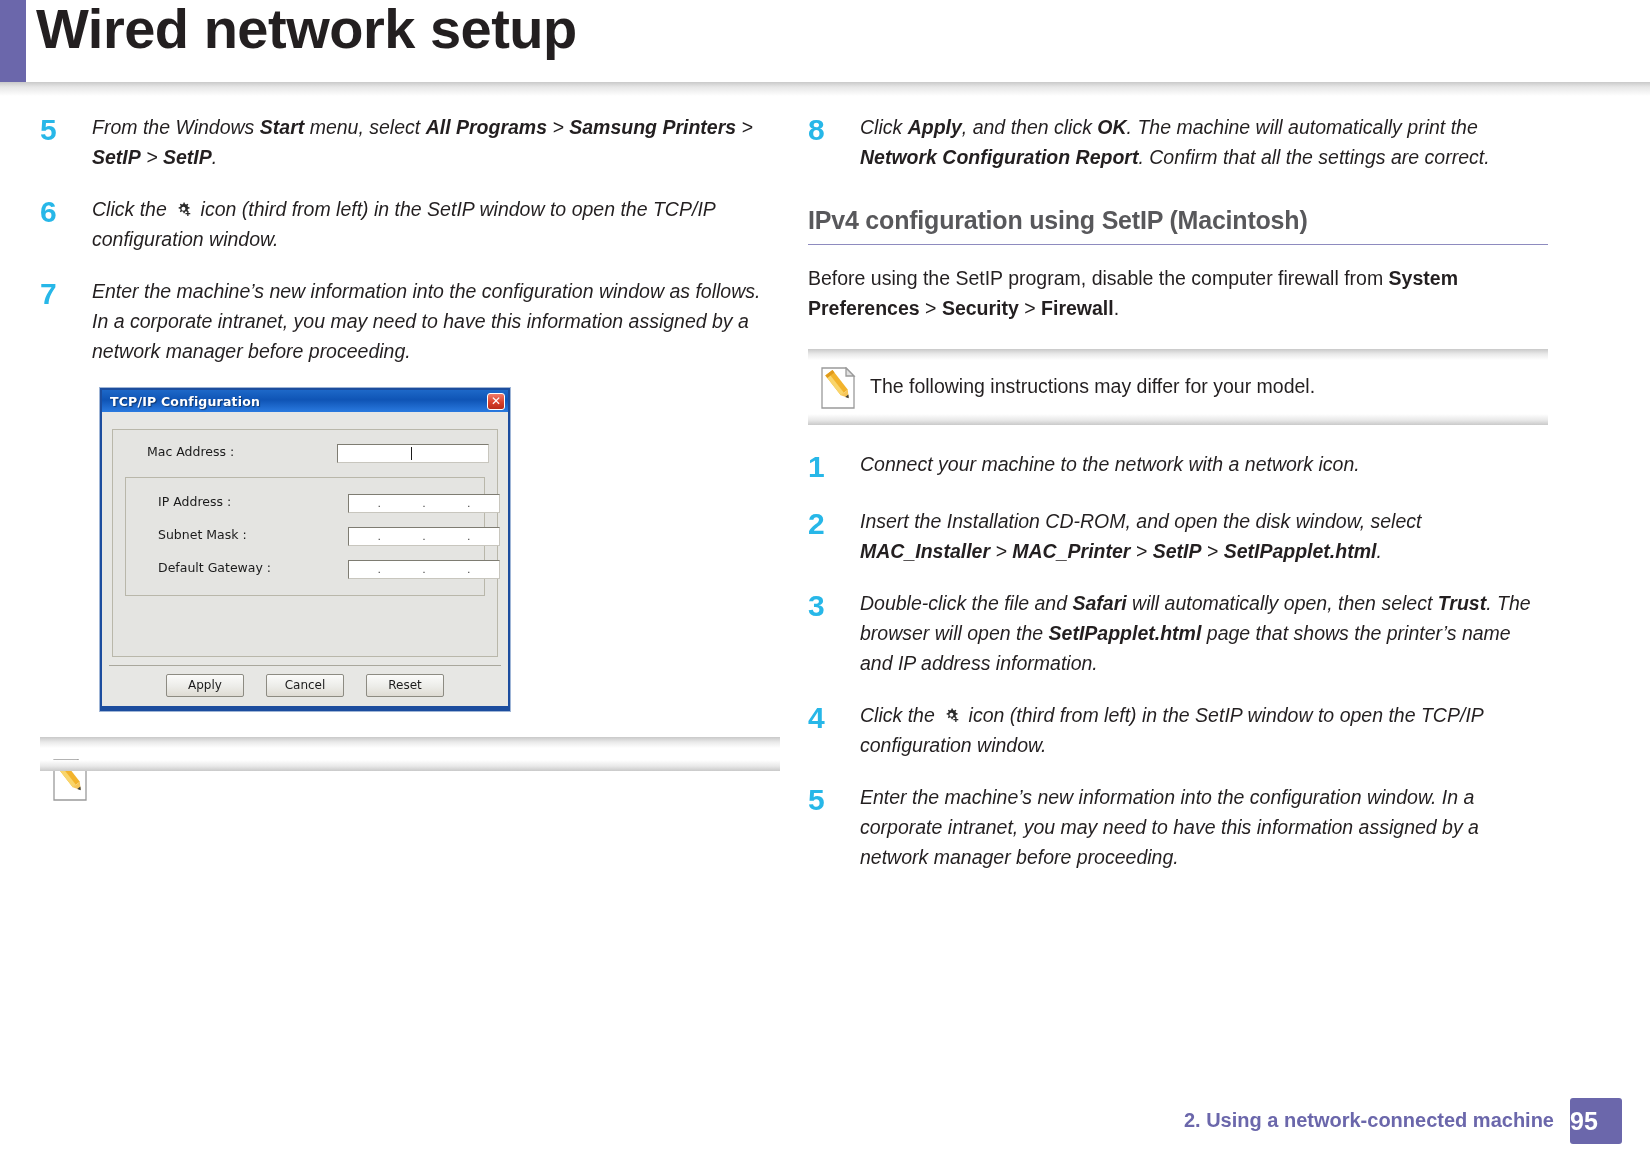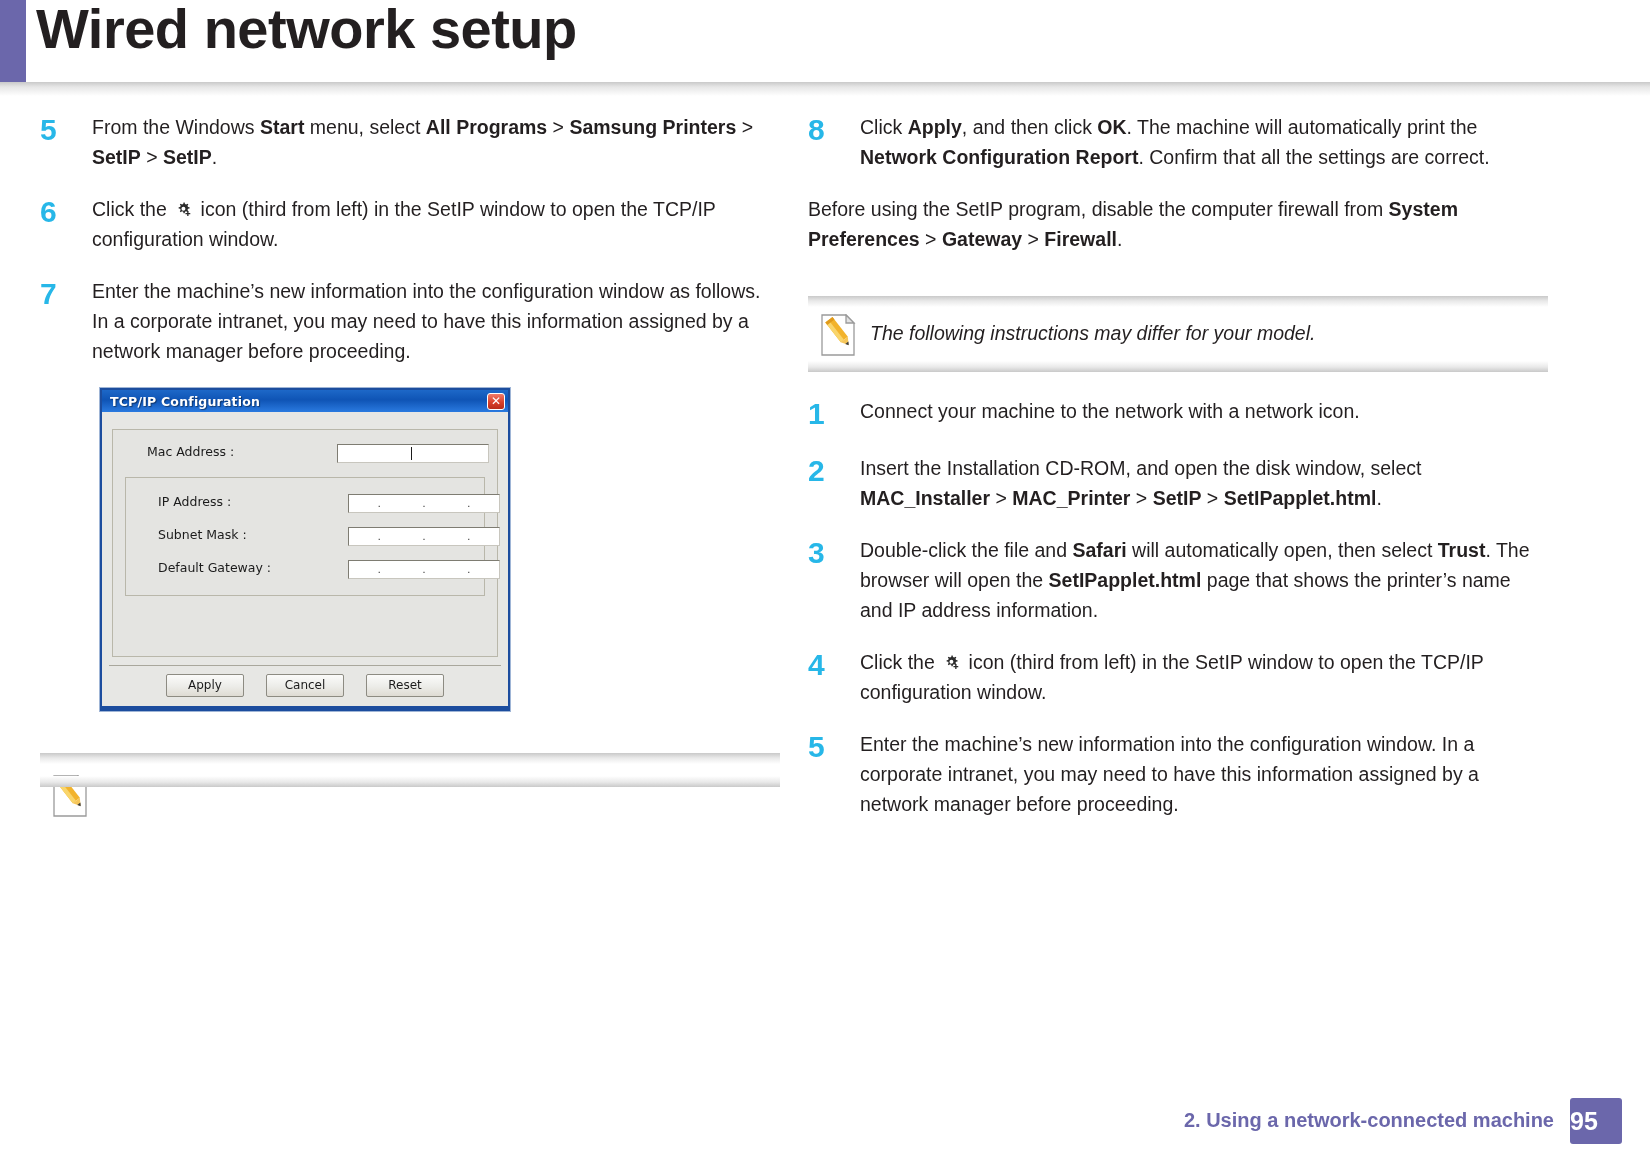--- a/index.html
+++ b/index.html
@@ -76,20 +76,21 @@
     font-weight: bold;
     color: #27b7e8;
     line-height: 34px;
     padding-top: 1px;
   }
   .step-body {
     flex: 1 1 auto;
     font-size: 19.5px;
     line-height: 30px;
     color: #231f20;
+    font-style: italic;
   }
   .step-body b { font-weight: bold; }
 
   
   .gear-ico {
     display: inline-block;
     width: 19px;
     height: 19px;
     vertical-align: -3px;
     margin: 0 2px;
@@ -109,27 +110,26 @@
     font-size: 19.5px;
     line-height: 30px;
     margin-top: 18px;
     color: #231f20;
   }
   .section-intro b { font-weight: bold; }
 
   
   .note {
     position: relative;
-    margin-top: 42px;
+    margin-top: 26px;
     padding: 16px 10px 18px 62px;
     background:
       linear-gradient(to bottom, #ffffff 0%, #ffffff 100%);
     border-top: 0;
     border-bottom: 0;
-    font-style: italic;
   }
   .note::before,
   .note::after {
     content: "";
     position: absolute;
     left: 0;
     width: 100%;
     height: 11px;
   }
   .note::before {
@@ -442,21 +442,22 @@
     </div>
   </div>
 
   <div class="col col-right">
 
     <div class="step">
       <div class="step-num">8</div>
       <div class="step-body" id="R8"><span>Click </span><b>Apply</b><span>, and then click </span><b>OK</b><span>. The machine will automatically print the </span><b>Network Configuration Report</b><span>. Confirm that all the settings are correct.</span></div>
     </div>
 
-    <div class="section-intro" id="RINTRO"><span>Before using the SetIP program, disable the computer firewall from </span><b>System Preferences</b><span> &gt; </span><b>Gateway</b><span> &gt; </span><b>Firewall</b><span>.</span></div>
+    <div class="section-head">IPv4 configuration using SetIP (Macintosh)</div>
+    <div class="section-intro" id="RINTRO"><span>Before using the SetIP program, disable the computer firewall from </span><b>System Preferences</b><span> &gt; </span><b>Security</b><span> &gt; </span><b>Firewall</b><span>.</span></div>
 
     <div class="note note-oneline">
       <span class="note-icon" style="top:18px;">
         <svg viewBox="0 0 36 42" width="36" height="42">
           <path d="M2 1h24l8 8v32H2z" fill="#ffffff" stroke="#9a9a9a" stroke-width="1.3"></path>
           <path d="M26 1l8 8h-8z" fill="#e2e2e2" stroke="#9a9a9a" stroke-width="1.3"></path>
           <g transform="rotate(-38 20 20)">
             <rect x="15.5" y="2" width="9" height="25" fill="#f2b32c"></rect>
             <rect x="15.5" y="2" width="4" height="25" fill="#f9d56b"></rect>
             <path d="M15.5 27l4.5 7 4.5-7z" fill="#f6c65a"></path>

